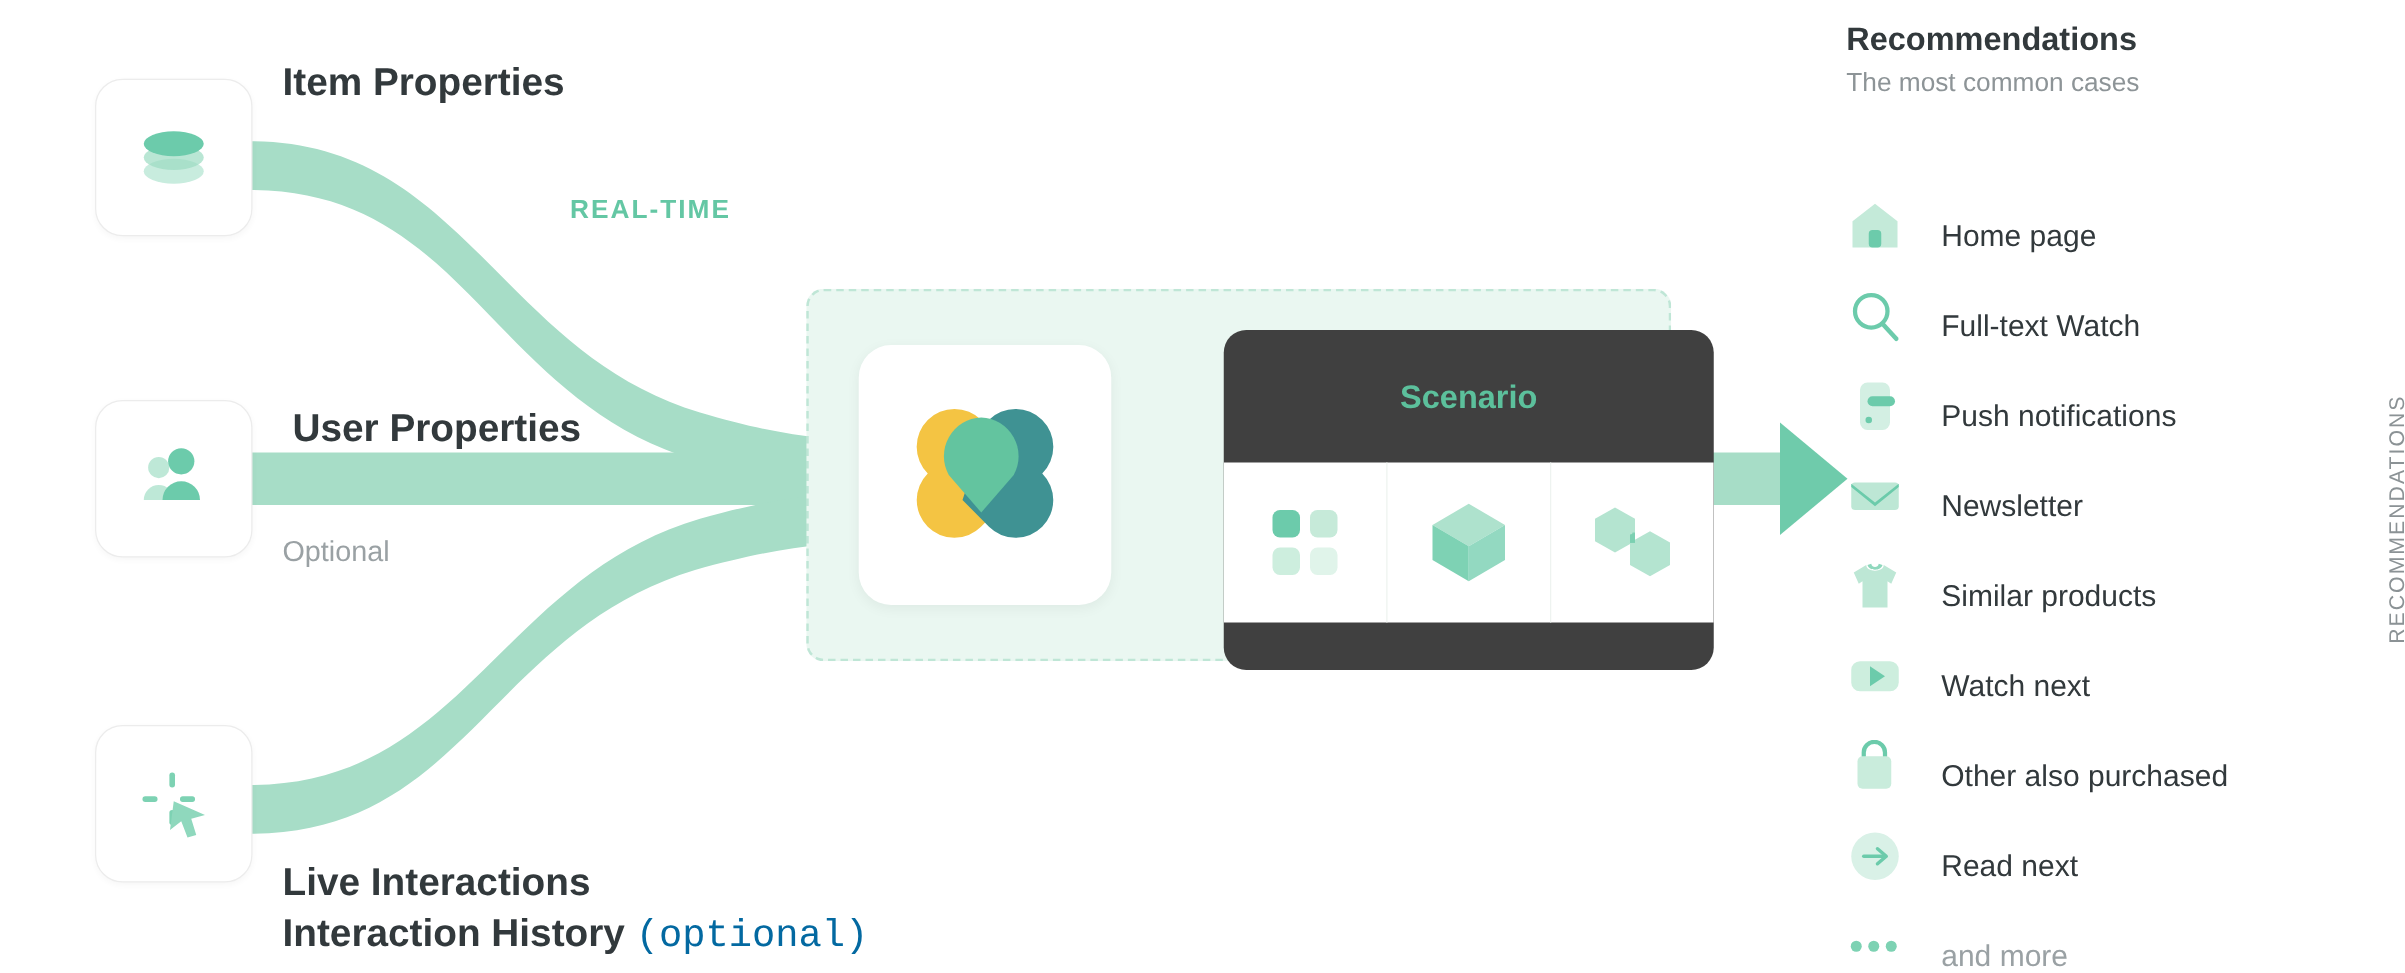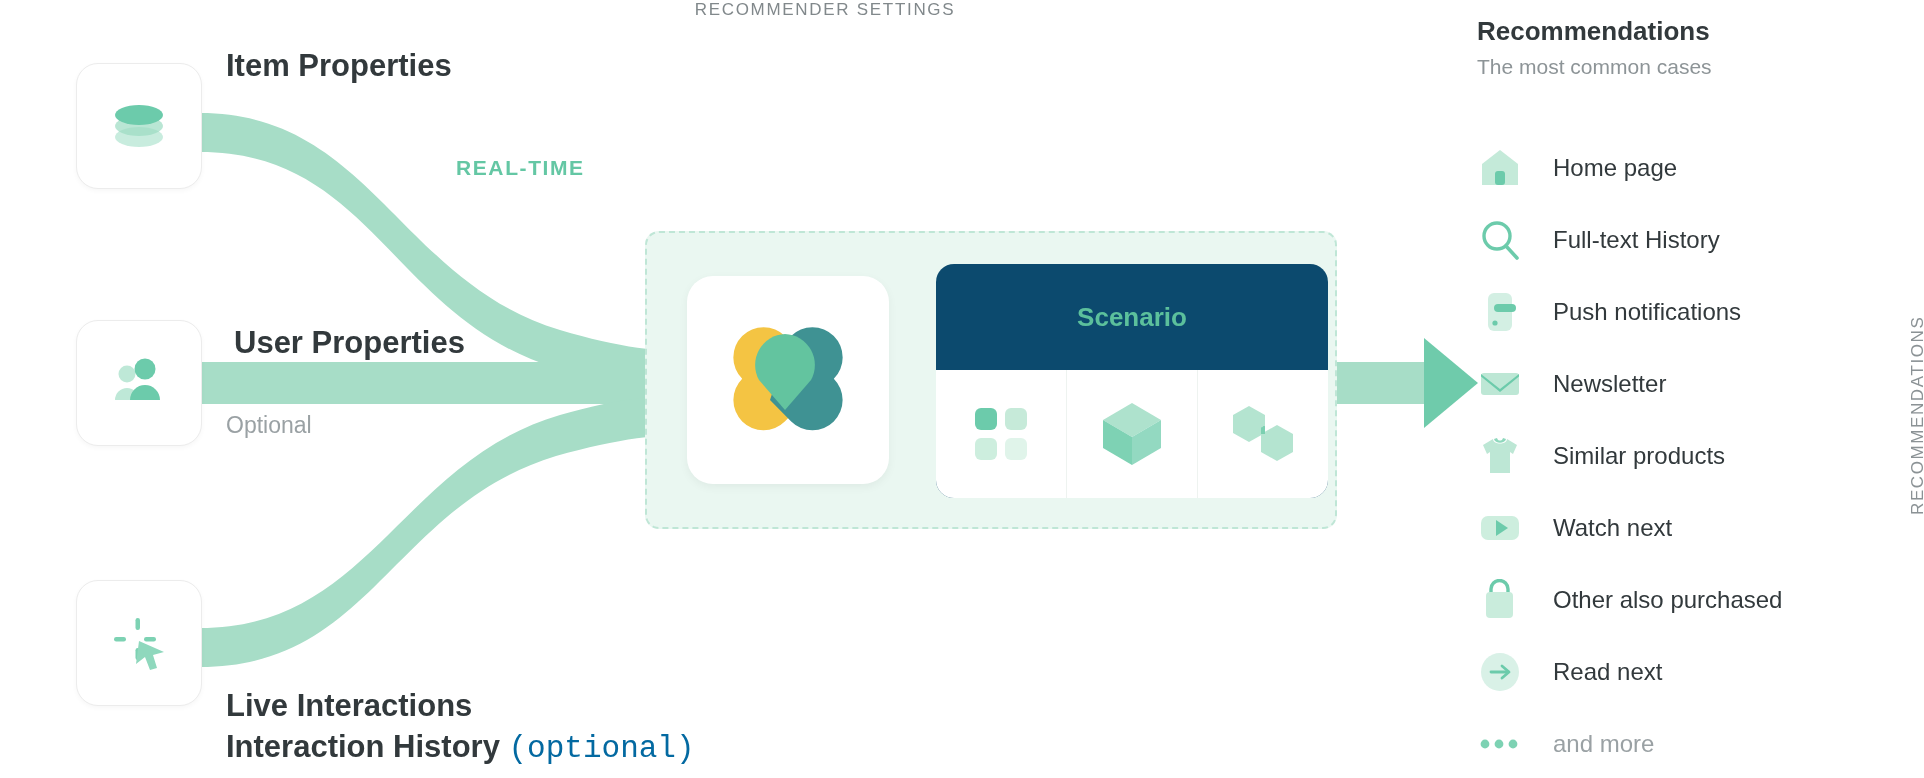--- a/index.html
+++ b/index.html
@@ -48,21 +48,21 @@
     position: absolute;
     font-size: 31px; font-weight: 700; color: #32393c;
     white-space: nowrap;
   }
   .src-sub {
     position: absolute;
     font-size: 23px; color: #9aa1a4; white-space: nowrap;
   }
   #lbl-item      { left: 226px; top: 48px; }
   #lbl-user      { left: 234px; top: 325px; }
-  #sub-user      { left: 226px; top: 412px; }
+  #sub-user      { left: 226px; top: 428px; }
   #lbl-live1     { left: 226px; top: 688px; }
   #lbl-live2     { left: 226px; top: 729px; }
   #lbl-live2 .optional { font-weight: 400; color: #0369a1; font-family: Liberation Mono, monospace; }
 
   #realtime-label {
     position: absolute; left: 456px; top: 156px;
     font-size: 21px; font-weight: 700; letter-spacing: 1.6px;
     color: #64c7a4;
   }
 
@@ -84,23 +84,23 @@
     position: absolute; left: 687px; top: 276px;
     width: 202px; height: 208px;
     background: #fff; border-radius: 26px;
     box-shadow: 0 3px 10px rgba(0,0,0,0.05);
     z-index: 7;
     display:flex; align-items:center; justify-content:center;
   }
 
   
   #scenario-card {
-    position: absolute; left: 936px; top: 264px;
-    width: 392px; height: 234px;
-    background: #0c4a6e; border-radius: 18px;
+    position: absolute; left: 979px; top: 264px;
+    width: 392px; height: 272px;
+    background: #404040; border-radius: 18px;
     z-index: 7; overflow: hidden;
   }
   #scenario-title {
     height: 106px; display:flex; align-items:center; justify-content:center;
     font-size: 26px; font-weight: 700; color: #5cc09c;
   }
   #scenario-row { display:flex; height: 128px; background:#fff; }
   .scen-cell {
     flex: 1 1 0; display:flex; align-items:center; justify-content:center;
     border-left: 1px solid #eef3f0;
@@ -109,21 +109,21 @@
 
   
   #rec-head {
     position: absolute; left: 1477px; top: 16px;
   }
   #rec-title { font-size: 26px; font-weight: 700; color: #32393c; }
   #rec-sub   { font-size: 21px; color: #8d9497; margin-top: 8px; }
 
   #rec-list { position: absolute; left: 1477px; top: 132px; width: 420px; }
   .rec-item {
-    display: flex; align-items: center;
+    display: flex; align-items: flex-end;
     height: 72px;
   }
   .rec-ico {
     width: 46px; height: 46px; margin-right: 30px;
     display:flex; align-items:center; justify-content:center; flex: 0 0 46px;
   }
   .rec-text { font-size: 24px; color: #32393c; white-space: nowrap; }
   .rec-item.muted .rec-text { color: #9aa1a4; }
 </style>
 </head>
@@ -149,21 +149,20 @@
              L 700 434 C 660 434, 620 438, 556 456 C 392 506, 372 667, 200 667 Z" fill="#a7ddc7"></path>
 
     <rect x="885" y="362" width="70" height="42" fill="#a7ddc7"></rect>
 
     <rect x="1330" y="362" width="100" height="42" fill="#a7ddc7"></rect>
     <polygon points="1424,338 1424,428 1478,383" fill="#6fcbab"></polygon>
   </svg>
 
   <div class="vrail" id="rail-right">RECOMMENDATIONS</div>
 
-  <div id="rec-settings-caption">RECOMMENDER SETTINGS</div>
 
   <div class="src-tile" id="tile-item">
     <svg width="62" height="62" viewBox="0 0 62 62">
       <ellipse cx="31" cy="42" rx="24" ry="10" fill="#9bdcc2" opacity="0.55"></ellipse>
       <ellipse cx="31" cy="31" rx="24" ry="10" fill="#9bdcc2" opacity="0.7"></ellipse>
       <ellipse cx="31" cy="20" rx="24" ry="10" fill="#6ccbab"></ellipse>
     </svg>
   </div>
 
   <div class="src-tile" id="tile-user">
@@ -272,21 +271,21 @@
       <span class="rec-text">Home page</span>
     </div>
 
     <div class="rec-item">
       <span class="rec-ico">
         <svg width="42" height="42" viewBox="0 0 42 42">
           <circle cx="18" cy="17" r="13" fill="none" stroke="#6ccbab" stroke-width="3.4"></circle>
           <line x1="27" y1="27" x2="38" y2="39" stroke="#6ccbab" stroke-width="3.6" stroke-linecap="round"></line>
         </svg>
       </span>
-      <span class="rec-text">Full-text History</span>
+      <span class="rec-text">Full-text Watch</span>
     </div>
 
     <div class="rec-item">
       <span class="rec-ico">
         <svg width="42" height="42" viewBox="0 0 42 42">
           <rect x="9" y="2" width="24" height="38" rx="6" fill="#d3efe3"></rect>
           <rect x="15" y="13" width="22" height="8" rx="4" fill="#6ccbab"></rect>
           <circle cx="16" cy="32" r="2.6" fill="#6ccbab"></circle>
         </svg>
       </span>

